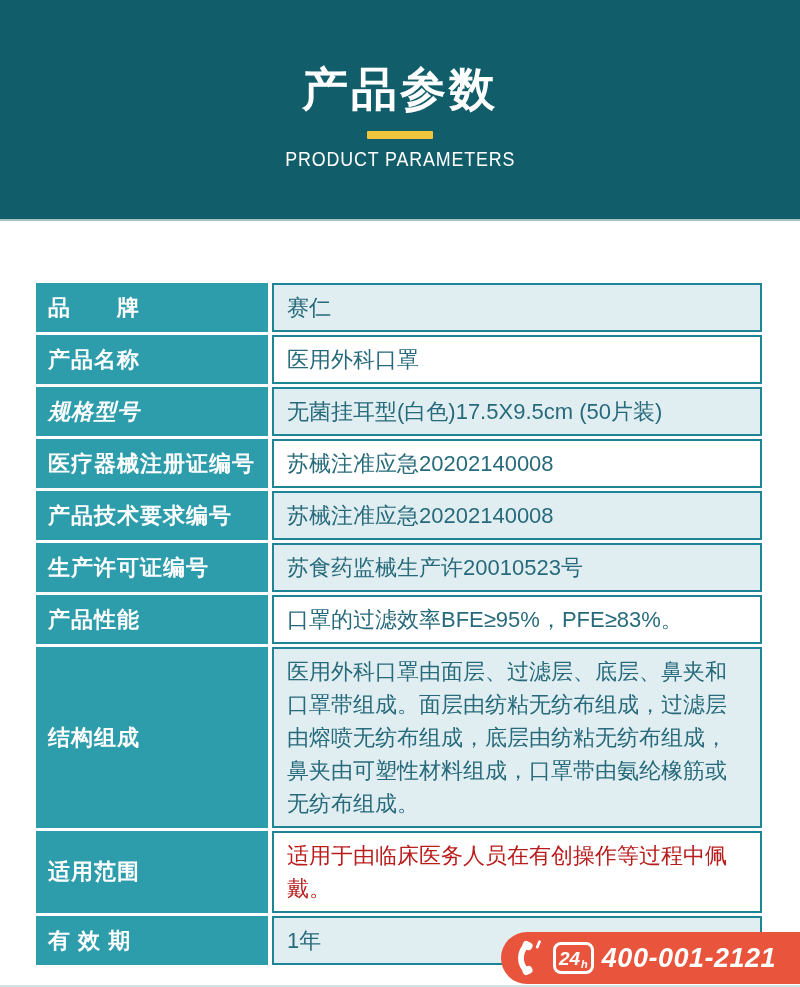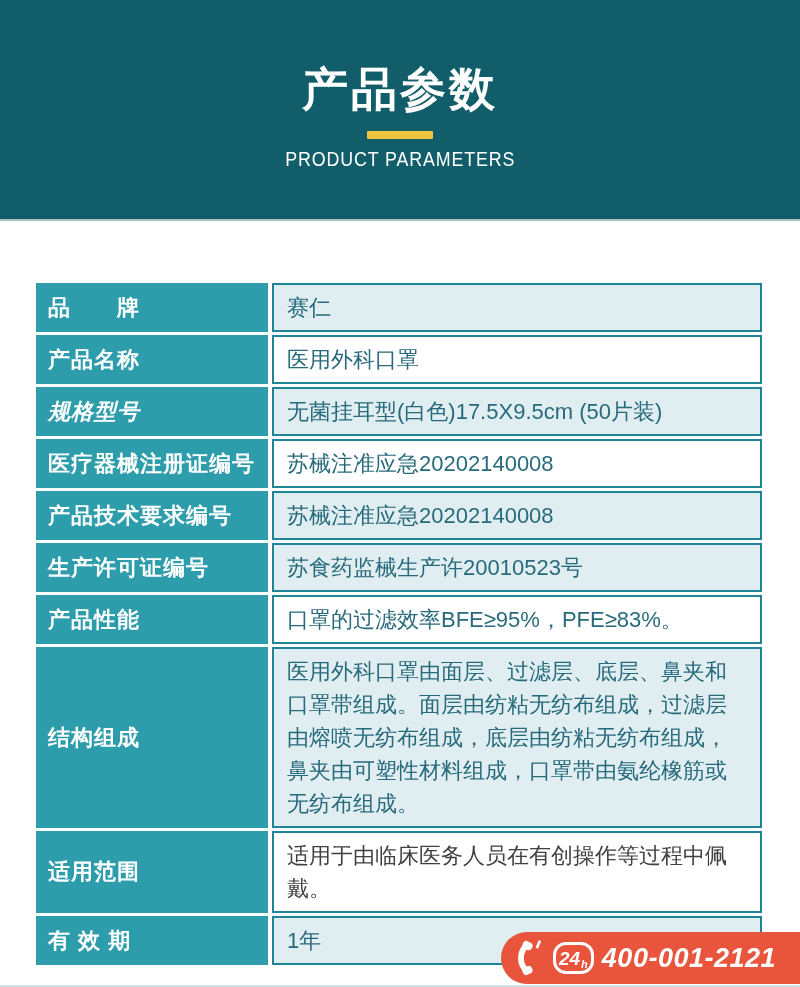--- a/index.html
+++ b/index.html
@@ -67,21 +67,21 @@
   .hotline{
     position:absolute;right:0;top:932px;height:52px;
     display:flex;align-items:center;
     padding:0 24px 0 16px;
     border-radius:28px 0 0 28px;
     color:#fff;
   }
   .hotline svg{display:block;margin-right:8px;}
   .h24{
     display:inline-flex;align-items:center;justify-content:center;
-    border:3px solid #fff;border-radius:13px;
+    border:3px solid #fff;border-radius:8px;
     height:26px;padding:0 3px;margin-right:8px;
     font-style:italic;
   }
   .h24 b{font-size:19px;font-weight:800;line-height:1;}
   .h24 i{font-size:11px;font-weight:bold;line-height:1;align-self:flex-end;margin:0 0 1px 1px;}
   .hot-num{
     font-size:27px;font-weight:bold;font-style:italic;
     letter-spacing:.5px;white-space:nowrap;
   }
   
@@ -129,21 +129,21 @@
     <div class="trow">
       <div class="tlabel" style="background: rgb(45, 156, 171);">产品性能</div>
       <div class="tvalue" style="border: 2px solid rgb(31, 132, 150); color: rgb(39, 106, 123);">口罩的过滤效率BFE≥95%，PFE≥83%。</div>
     </div>
     <div class="trow">
       <div class="tlabel" style="background: rgb(45, 156, 171);">结构组成</div>
       <div class="tvalue" style="border: 2px solid rgb(31, 132, 150); color: rgb(39, 106, 123);">医用外科口罩由面层、过滤层、底层、鼻夹和口罩带组成。面层由纺粘无纺布组成，过滤层由熔喷无纺布组成，底层由纺粘无纺布组成，鼻夹由可塑性材料组成，口罩带由氨纶橡筋或无纺布组成。</div>
     </div>
     <div class="trow">
       <div class="tlabel" style="background: rgb(45, 156, 171);">适用范围</div>
-      <div class="tvalue" style="border: 2px solid rgb(31, 132, 150); color: #404040;">适用于由临床医务人员在有创操作等过程中佩戴。</div>
+      <div class="tvalue" style="border: 2px solid rgb(31, 132, 150); color: #b91c1c;">适用于由临床医务人员在有创操作等过程中佩戴。</div>
     </div>
     <div class="trow">
       <div class="tlabel" style="background: rgb(45, 156, 171);">有 效 期</div>
       <div class="tvalue" style="border: 2px solid rgb(31, 132, 150); color: rgb(39, 106, 123);">1年</div>
     </div>
   </div>
 
   <div class="hotline" style="background: rgb(232, 84, 60);">
     <svg width="28" height="38" viewBox="0 0 36 46">
       <rect x="7" y="2" width="13" height="10" rx="4.5" fill="#ffffff" transform="rotate(28 13.5 7)"></rect>

